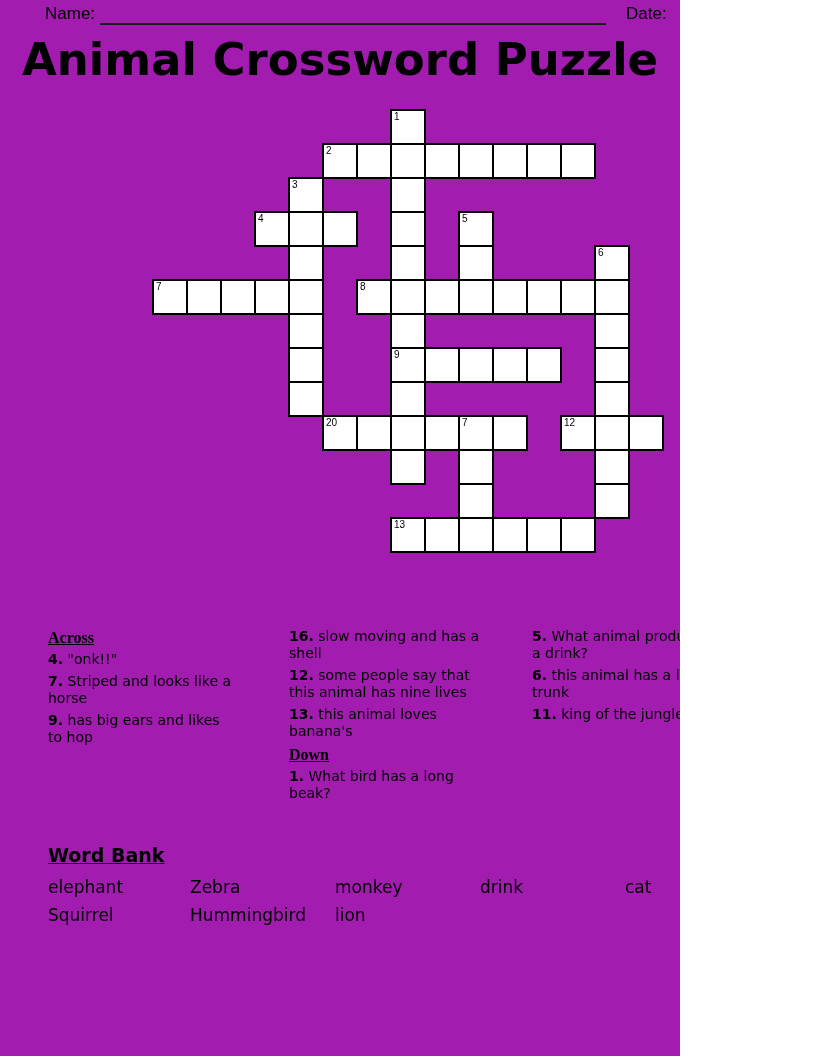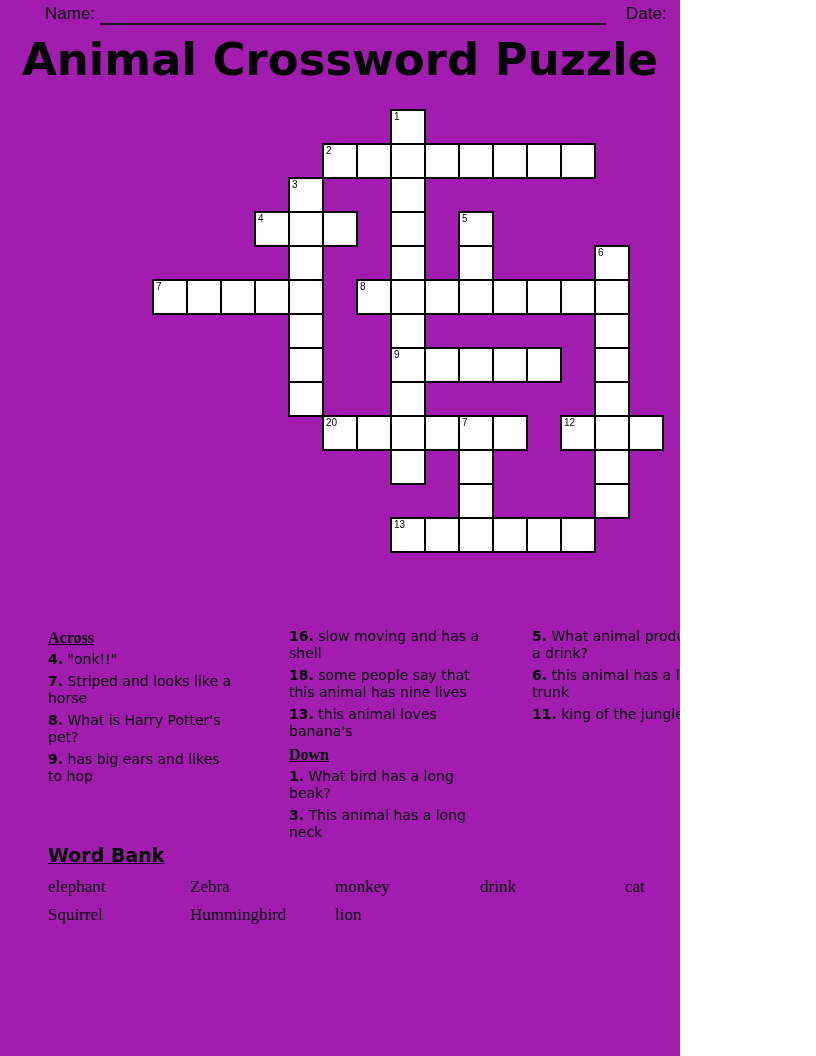--- a/index.html
+++ b/index.html
@@ -36,21 +36,21 @@
                   text-decoration:underline;margin:0 0 3px 0;font-family:Liberation Serif, serif;}
   .clue{font-size:14px;line-height:17px;margin:0 0 5px 0;}
   .clue .clue-num{font-weight:bold;}
 
   
   #wordbank-title{position:absolute;left:48px;top:843px;
                   font-family:"DejaVu Sans",sans-serif;font-size:19px;line-height:24px;
                   font-weight:bold;text-decoration:underline;}
   #wordbank-rows{position:absolute;left:48px;top:873px;width:720px;
                  font-family:"DejaVu Sans",sans-serif;font-size:17px;}
-  .wb-row{display:flex;height:28px;align-items:center;font-family:Liberation Serif, serif;}
+  .wb-row{display:flex;height:28px;align-items:center;}
   .wb-word{flex:0 0 auto;white-space:nowrap;}
   .wb-word:nth-child(1){width:142px;}
   .wb-word:nth-child(2){width:145px;}
   .wb-word:nth-child(3){width:145px;}
   .wb-word:nth-child(4){width:145px;}
 </style>
 </head>
 <body>
 
 <div class="sheet">
@@ -154,30 +154,28 @@
       <div class="cell" style="left: 306px; top: 408px;"></div>
       <div class="cell" style="left: 340px; top: 408px;"></div>
       <div class="cell" style="left: 374px; top: 408px;"></div>
       <div class="cell" style="left: 408px; top: 408px;"></div>
     </div>
 
   <div class="clue-col" id="clue-col-0">
       <div class="section-header">Across</div>
       <div class="clue"><span class="clue-num">4.</span> "onk!!"</div>
       <div class="clue"><span class="clue-num">7.</span> Striped and looks like a<br>horse</div>
-      <div class="clue"><span class="clue-num">8.</span> What is Harry Potter's<br>pet?</div>
       <div class="clue"><span class="clue-num">9.</span> has big ears and likes<br>to hop</div>
     </div>
   <div class="clue-col" id="clue-col-1">
       <div class="clue"><span class="clue-num">16.</span> slow moving and has a<br>shell</div>
-      <div class="clue"><span class="clue-num">18.</span> some people say that<br>this animal has nine lives</div>
+      <div class="clue"><span class="clue-num">12.</span> some people say that<br>this animal has nine lives</div>
       <div class="clue"><span class="clue-num">13.</span> this animal loves<br>banana's</div>
       <div class="section-header">Down</div>
       <div class="clue"><span class="clue-num">1.</span> What bird has a long<br>beak?</div>
-      <div class="clue"><span class="clue-num">3.</span> This animal has a long<br>neck</div>
     </div>
   <div class="clue-col" id="clue-col-2">
       <div class="clue"><span class="clue-num">5.</span> What animal produces<br>a drink?</div>
       <div class="clue"><span class="clue-num">6.</span> this animal has a long<br>trunk</div>
       <div class="clue"><span class="clue-num">11.</span> king of the jungle</div>
     </div>
 
   <div id="wordbank-title">Word Bank</div>
   <div id="wordbank-rows">
       <div class="wb-row">

